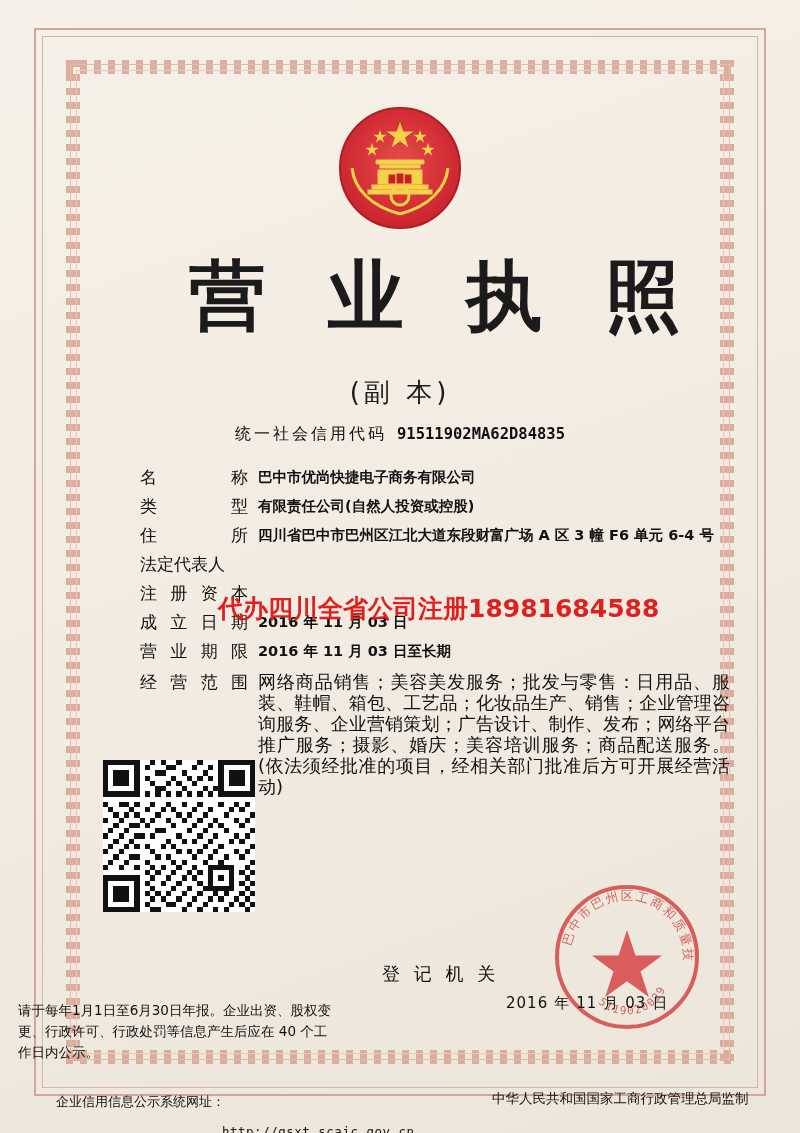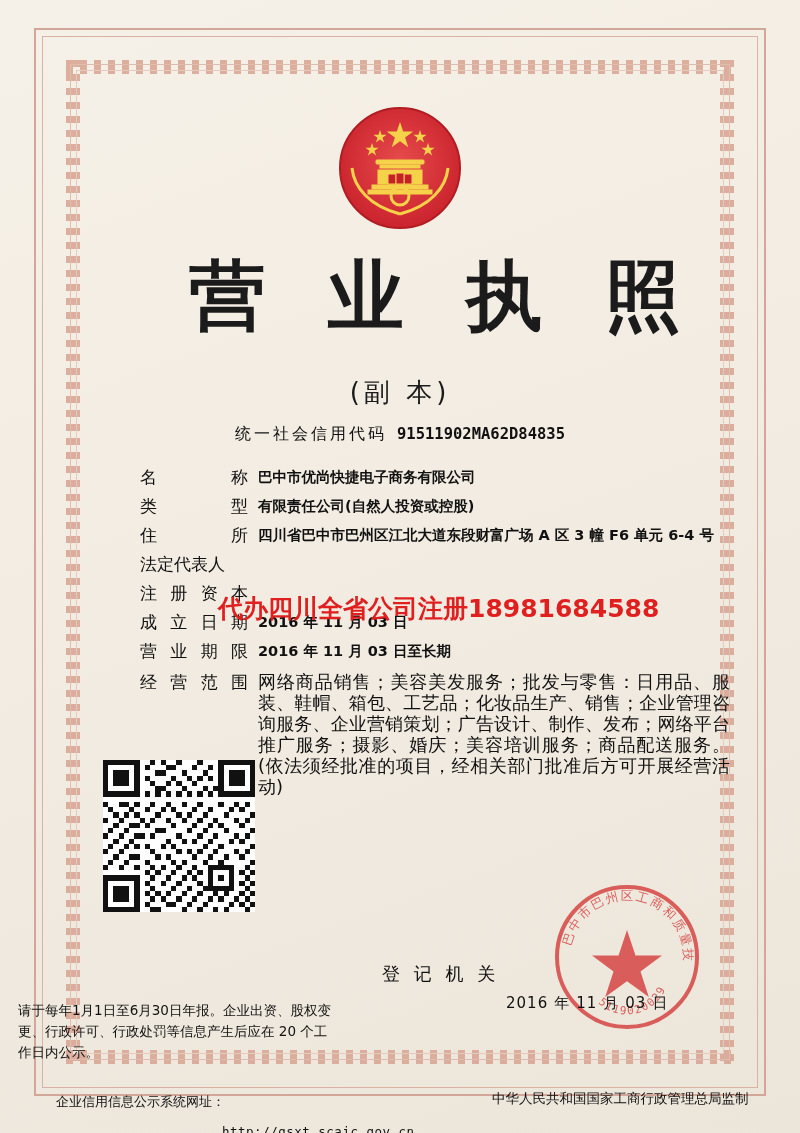--- a/index.html
+++ b/index.html
@@ -637,19 +637,19 @@
           <textPath href="#sealBottomPath" startOffset="18%">5119020029</textPath>
         </text>
       </g>
     </svg>
   </div>
 
   <div class="date-line">
     <span class="num">2016</span><b>年</b><span class="num">11</span><b>月</b><span class="num">03</span><b>日</b>
   </div>
 
-  <div class="notes">请于每年1月1日至6月30日年报。企业出资、股权变更、行政许可、行政处罚等信息产生后应在 20 个工作日内公示。</div>
+  <div class="notes">请于每年1月1日至6月30日年报。企业出资、股权变更、行政许可、行政处罚等信息产生后应在 40 个工作日内公示。</div>
   <div class="pub-site">企业信用信息公示系统网址：</div>
   <div class="pub-url">http://gsxt.scaic.gov.cn</div>
   <div class="footer-right">中华人民共和国国家工商行政管理总局监制</div>
   <div class="tiny-mark"></div>
 
 </div>
 
 </body></html>

